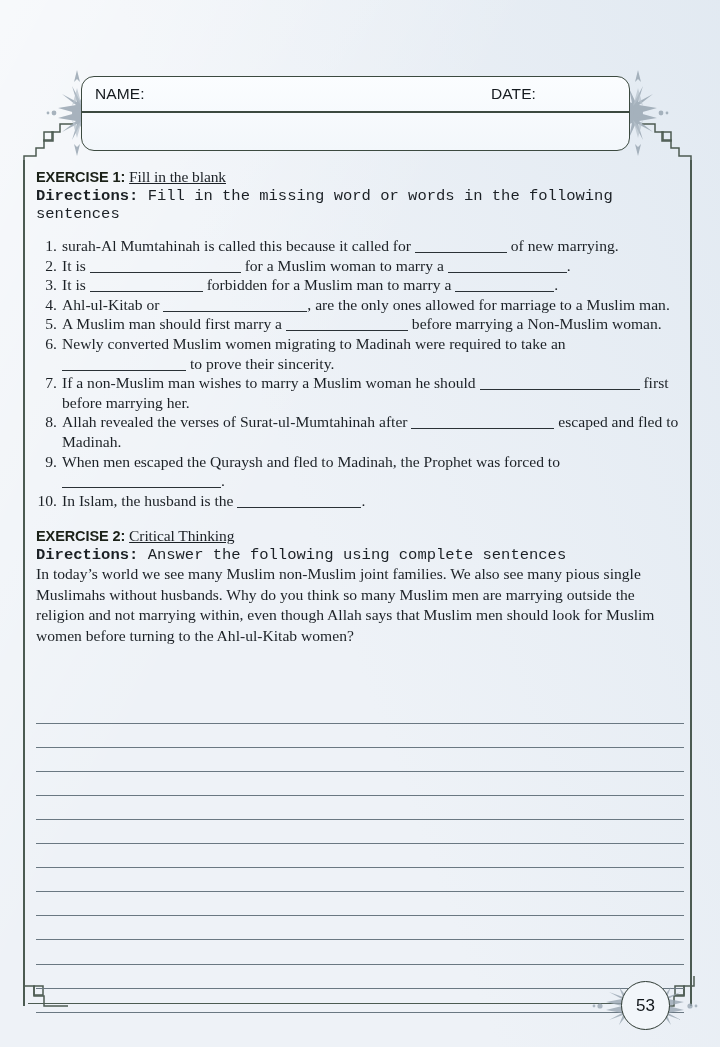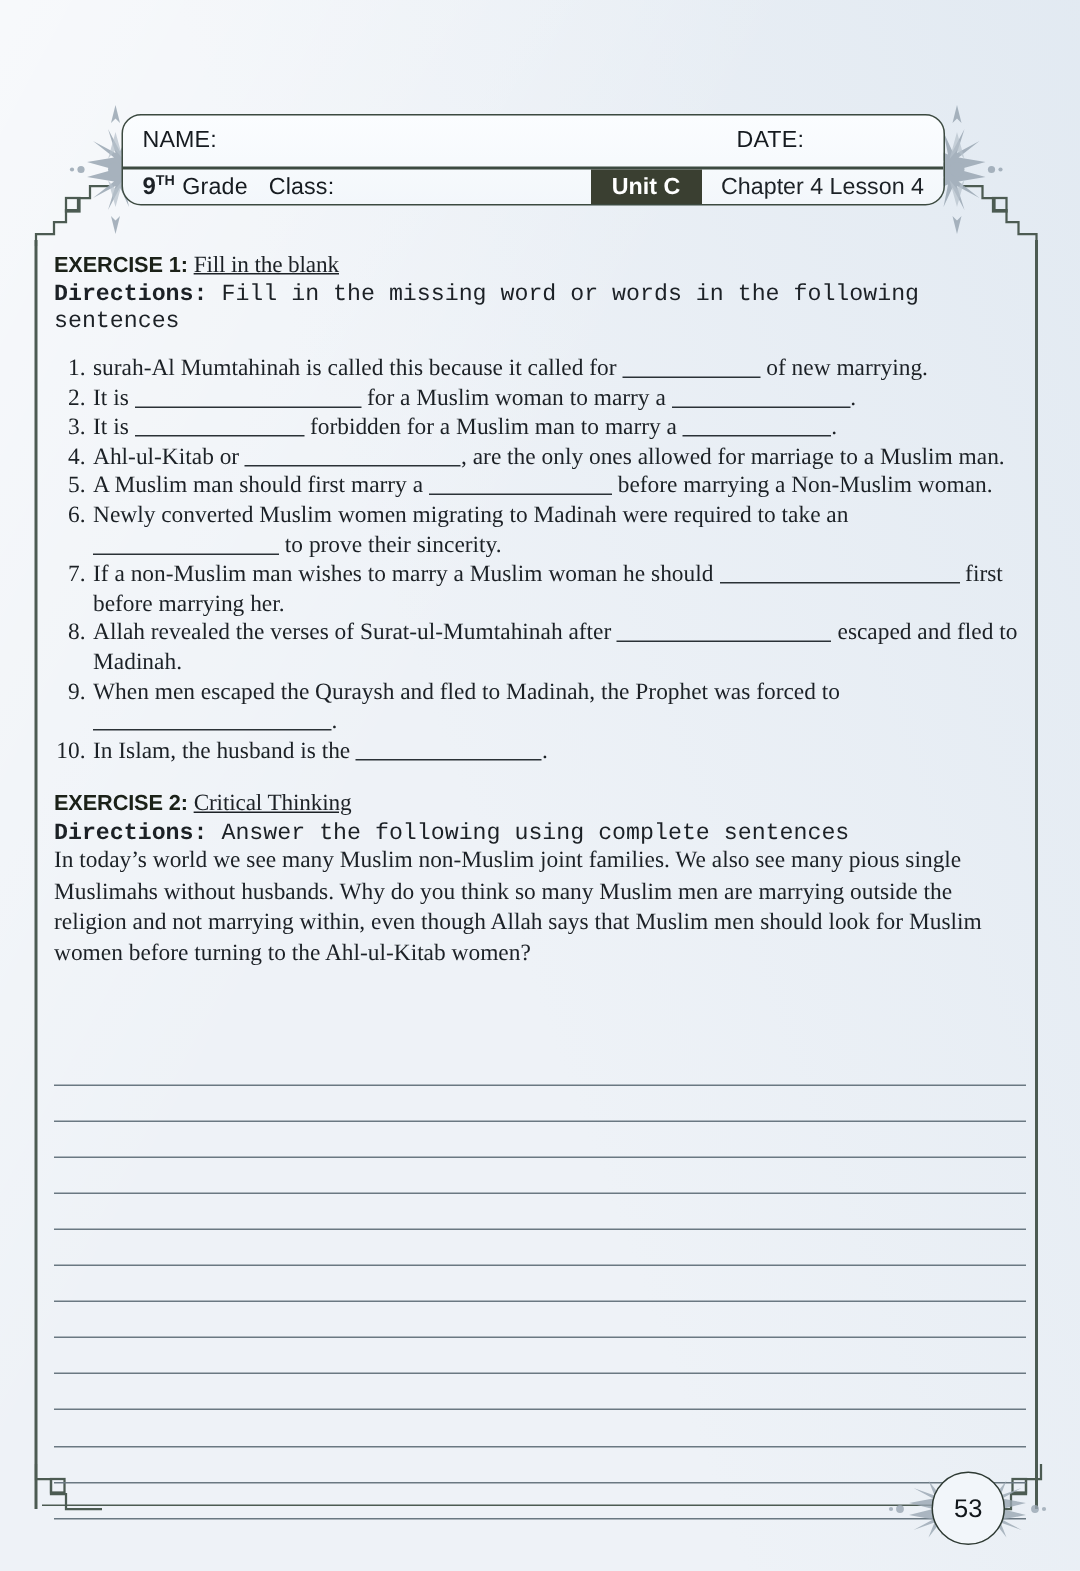--- a/index.html
+++ b/index.html
@@ -43,21 +43,21 @@
     position: absolute;
     pointer-events: none;
   }
 
   
   .header-box {
     position: absolute;
     left: 81px;
     top: 76px;
     width: 549px;
-    height: 61px;
+    height: 75px;
     border: 1.6px solid #3c4a40;
     border-radius: 13px;
     background: linear-gradient(180deg,#fbfdff 0%, #f3f7fb 100%);
     box-sizing: border-box;
     overflow: hidden;
     text-decoration: underline;
   }
   .header-row1 {
     position: absolute;
     left: 0; top: 0; right: 0;
@@ -286,29 +286,20 @@
     <g fill="#b7c2cc" opacity=".7">
       <path d="M25 30 L30 48 L25 42 L20 48 Z"></path>
       <path d="M25 80 L30 62 L25 68 L20 62 Z"></path>
     </g>
   </svg>
 
   <div class="header-box">
     <div class="header-row1">
       <span class="fld name-cell">NAME:</span>
       <span class="fld date-cell">DATE:</span>
-    </div>
-    <div class="header-row2">
-      <div class="grade-cell">
-        <span class="num"><span>9</span><sup>TH</sup></span>
-        <span class="fld">Grade</span>
-        <span class="fld" style="margin-left:9px;">Class:</span>
-      </div>
-      <div class="unit-cell">Unit C</div>
-      <div class="chapter-cell">Chapter 4  Lesson 4</div>
     </div>
   </div>
 
   <div class="content">
 
     <div>
       <div class="ex-head">
         <span>EXERCISE 1:</span>
         <span class="sub">Fill in the blank</span>
       </div>

